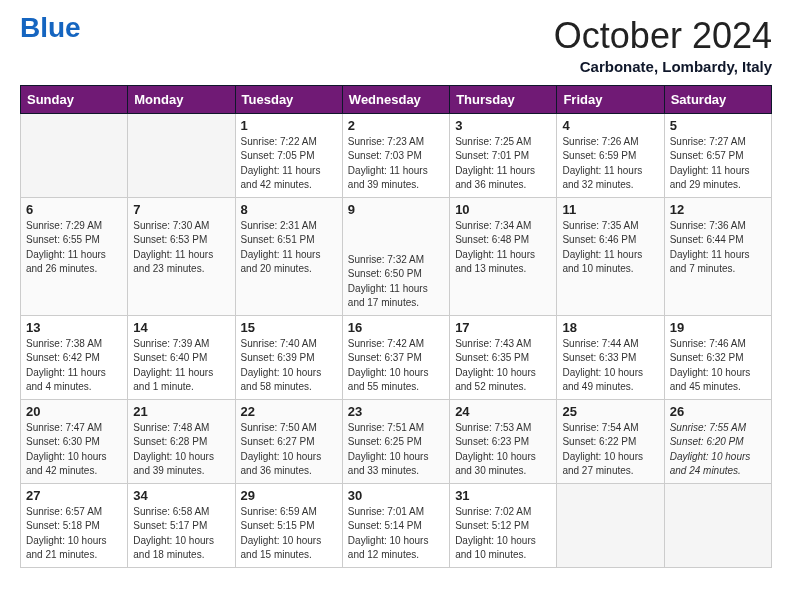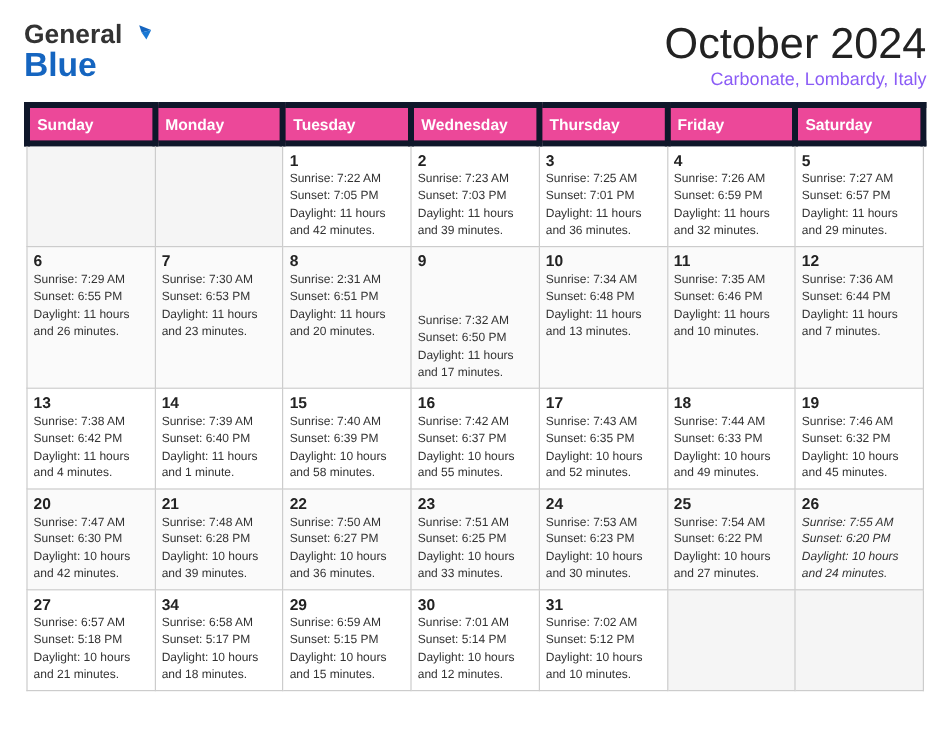--- a/index.html
+++ b/index.html
@@ -34,36 +34,37 @@
     }
     .month-title {
       font-size: 36px;
       font-weight: normal;
       color: #222;
       line-height: 1.1;
       margin-left: 40px;
     }
     .subtitle {
       font-size: 15px;
-      color: #8b5cf6;
+      color: #0f172a;
       margin-top: 2px;
+      font-weight: bold;
     }
     .calendar {
       width: 100%;
       border-collapse: collapse;
       border: 1px solid #ccc;
     }
     .calendar th {
-      background: #ec4899;
+      background: #701a75;
       color: #fff;
       font-size: 13px;
       font-weight: bold;
       padding: 6px 6px;
       text-align: left;
-      border: 5px solid #0f172a;
+      border: 1px solid #0f172a;
     }
     .calendar td {
       vertical-align: top;
       border: 1px solid #ccc;
       padding: 4px 5px;
       width: calc(100% / 7);
       min-height: 80px;
       font-size: 11px;
       color: #333;
       background: #fff;
@@ -86,27 +87,20 @@
       color: #333;
       line-height: 1.45;
     }
   </style>
 </head>
 <body>
 
 <div class="page">
   <div class="header">
     <div class="logo">
-      <div class="logo-row">
-        <span style="font-size:22px;font-weight:bold;color:#333;">General</span>
-        <svg width="22" height="22" viewBox="0 0 22 22" style="margin-left:2px;margin-top:-2px;">
-          <polygon points="12,4 22,8 14,10" fill="#1565c0"></polygon>
-          <polygon points="14,10 22,8 18,16" fill="#1a78d4"></polygon>
-        </svg>
-      </div>
       <span style="font-size:28px;font-weight:bold;color:#1565c0;margin-top:-4px;">Blue</span>
     </div>
     <div class="title-area">
       <div class="month-title">October 2024</div>
       <div class="subtitle">Carbonate, Lombardy, Italy</div>
     </div>
   </div>
 
   <table class="calendar">
     <thead>

